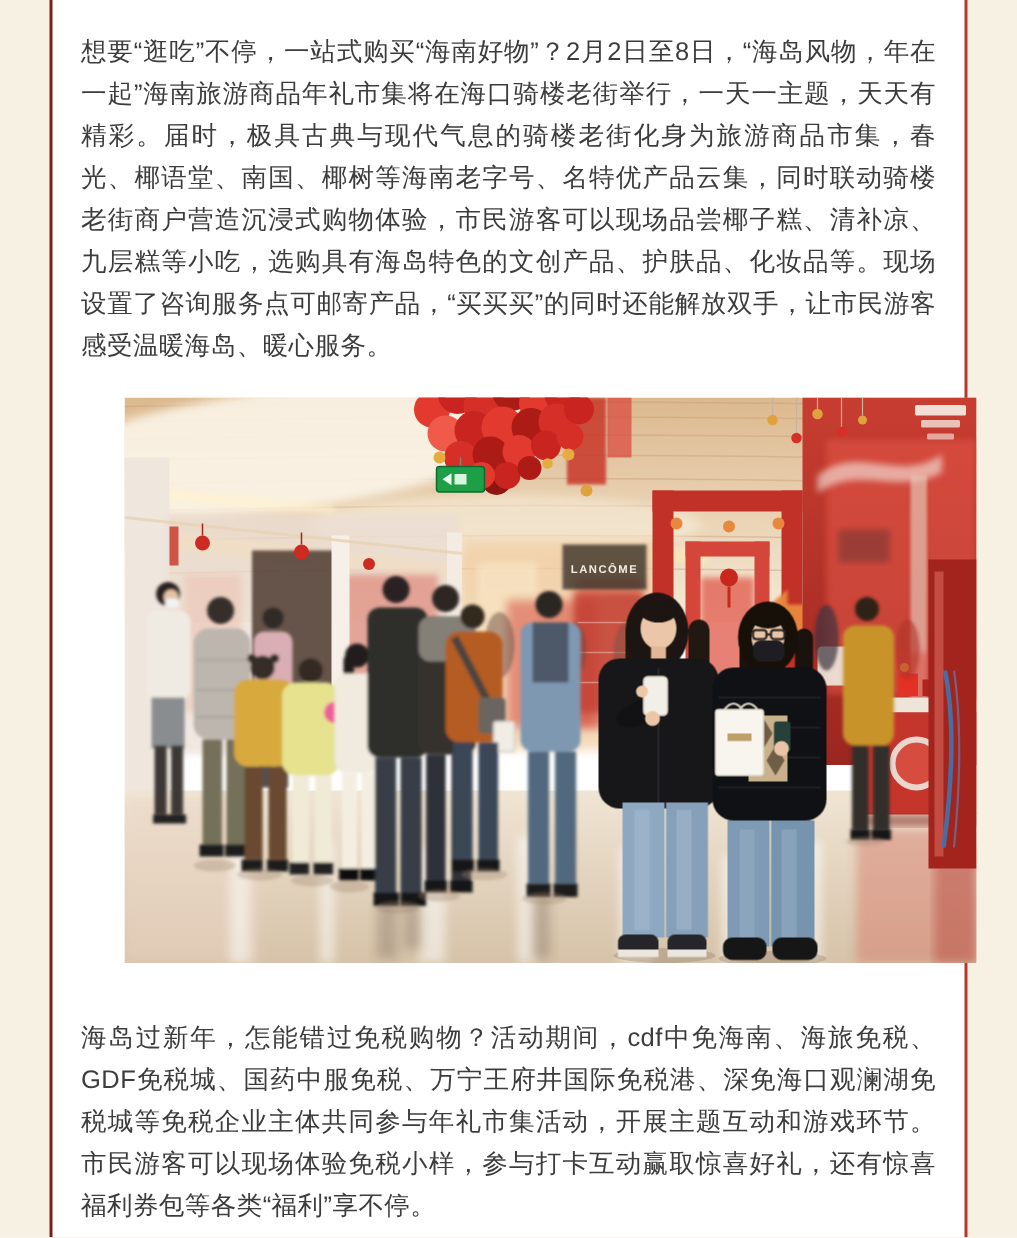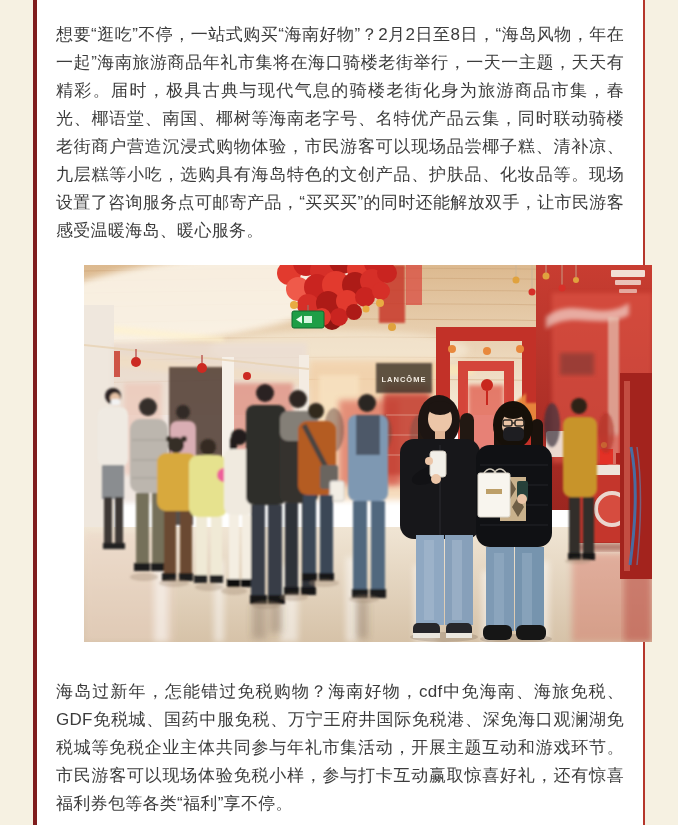--- a/index.html
+++ b/index.html
@@ -4,21 +4,21 @@
 <style>
   html,body{margin:0;padding:0;background:#f6f1e2;}
   .canvas{
     width:678px;height:825px;position:relative;overflow:hidden;
     background:#f6f1e2;
     font-family:"Liberation Sans","DejaVu Sans",sans-serif;
   }
   .content-frame{
     margin:0 33px;height:825px;box-sizing:border-box;
     background:#ffffff;
-    border-left:4px solid #7f1d1d;border-right:2px solid #b5372c;
+    border-left:2px solid #7f1d1d;border-right:2px solid #b5372c;
     padding:0 19px;
   }
   .article p{
     margin:0;font-size:17px;line-height:28px;letter-spacing:.3px;
     color:#3c3c3c;text-align:justify;
   }
   .para-1{padding-top:21px;}
   .photo-figure{margin:20px auto 0 auto;width:512px;height:377px;line-height:0;}
   .para-2{margin-top:36px !important;}
   .lancome-text{
@@ -428,17 +428,17 @@
               <rect x="431" y="282" width="29" height="84" fill="#7694ae"></rect>
               <rect x="410" y="288" width="10" height="74" fill="#97b0c6" opacity=".5"></rect>
               <rect x="438" y="288" width="10" height="74" fill="#97b0c6" opacity=".5"></rect>
               <rect x="399" y="360" width="29" height="15" rx="6" fill="#161616"></rect>
               <rect x="432" y="360" width="30" height="15" rx="6" fill="#161616"></rect>
             </g>
           </g>
         </svg>
       </figure>
 
-      <p class="para-2">海岛过新年，怎能错过免税购物？海南好物，cdf中免海南、海旅免税、GDF免税城、国药中服免税、万宁王府井国际免税港、深免海口观澜湖免税城等免税企业主体共同参与年礼市集活动，开展主题互动和游戏环节。市民游客可以现场体验免税小样，参与打卡互动赢取惊喜好礼，还有惊喜福利券包等各类“福利”享不停。</p>
+      <p class="para-2">海岛过新年，怎能错过免税购物？活动期间，cdf中免海南、海旅免税、GDF免税城、国药中服免税、万宁王府井国际免税港、深免海口观澜湖免税城等免税企业主体共同参与年礼市集活动，开展主题互动和游戏环节。市民游客可以现场体验免税小样，参与打卡互动赢取惊喜好礼，还有惊喜福利券包等各类“福利”享不停。</p>
 
     </div>
   </div>
 </div>
 
 </body></html>

